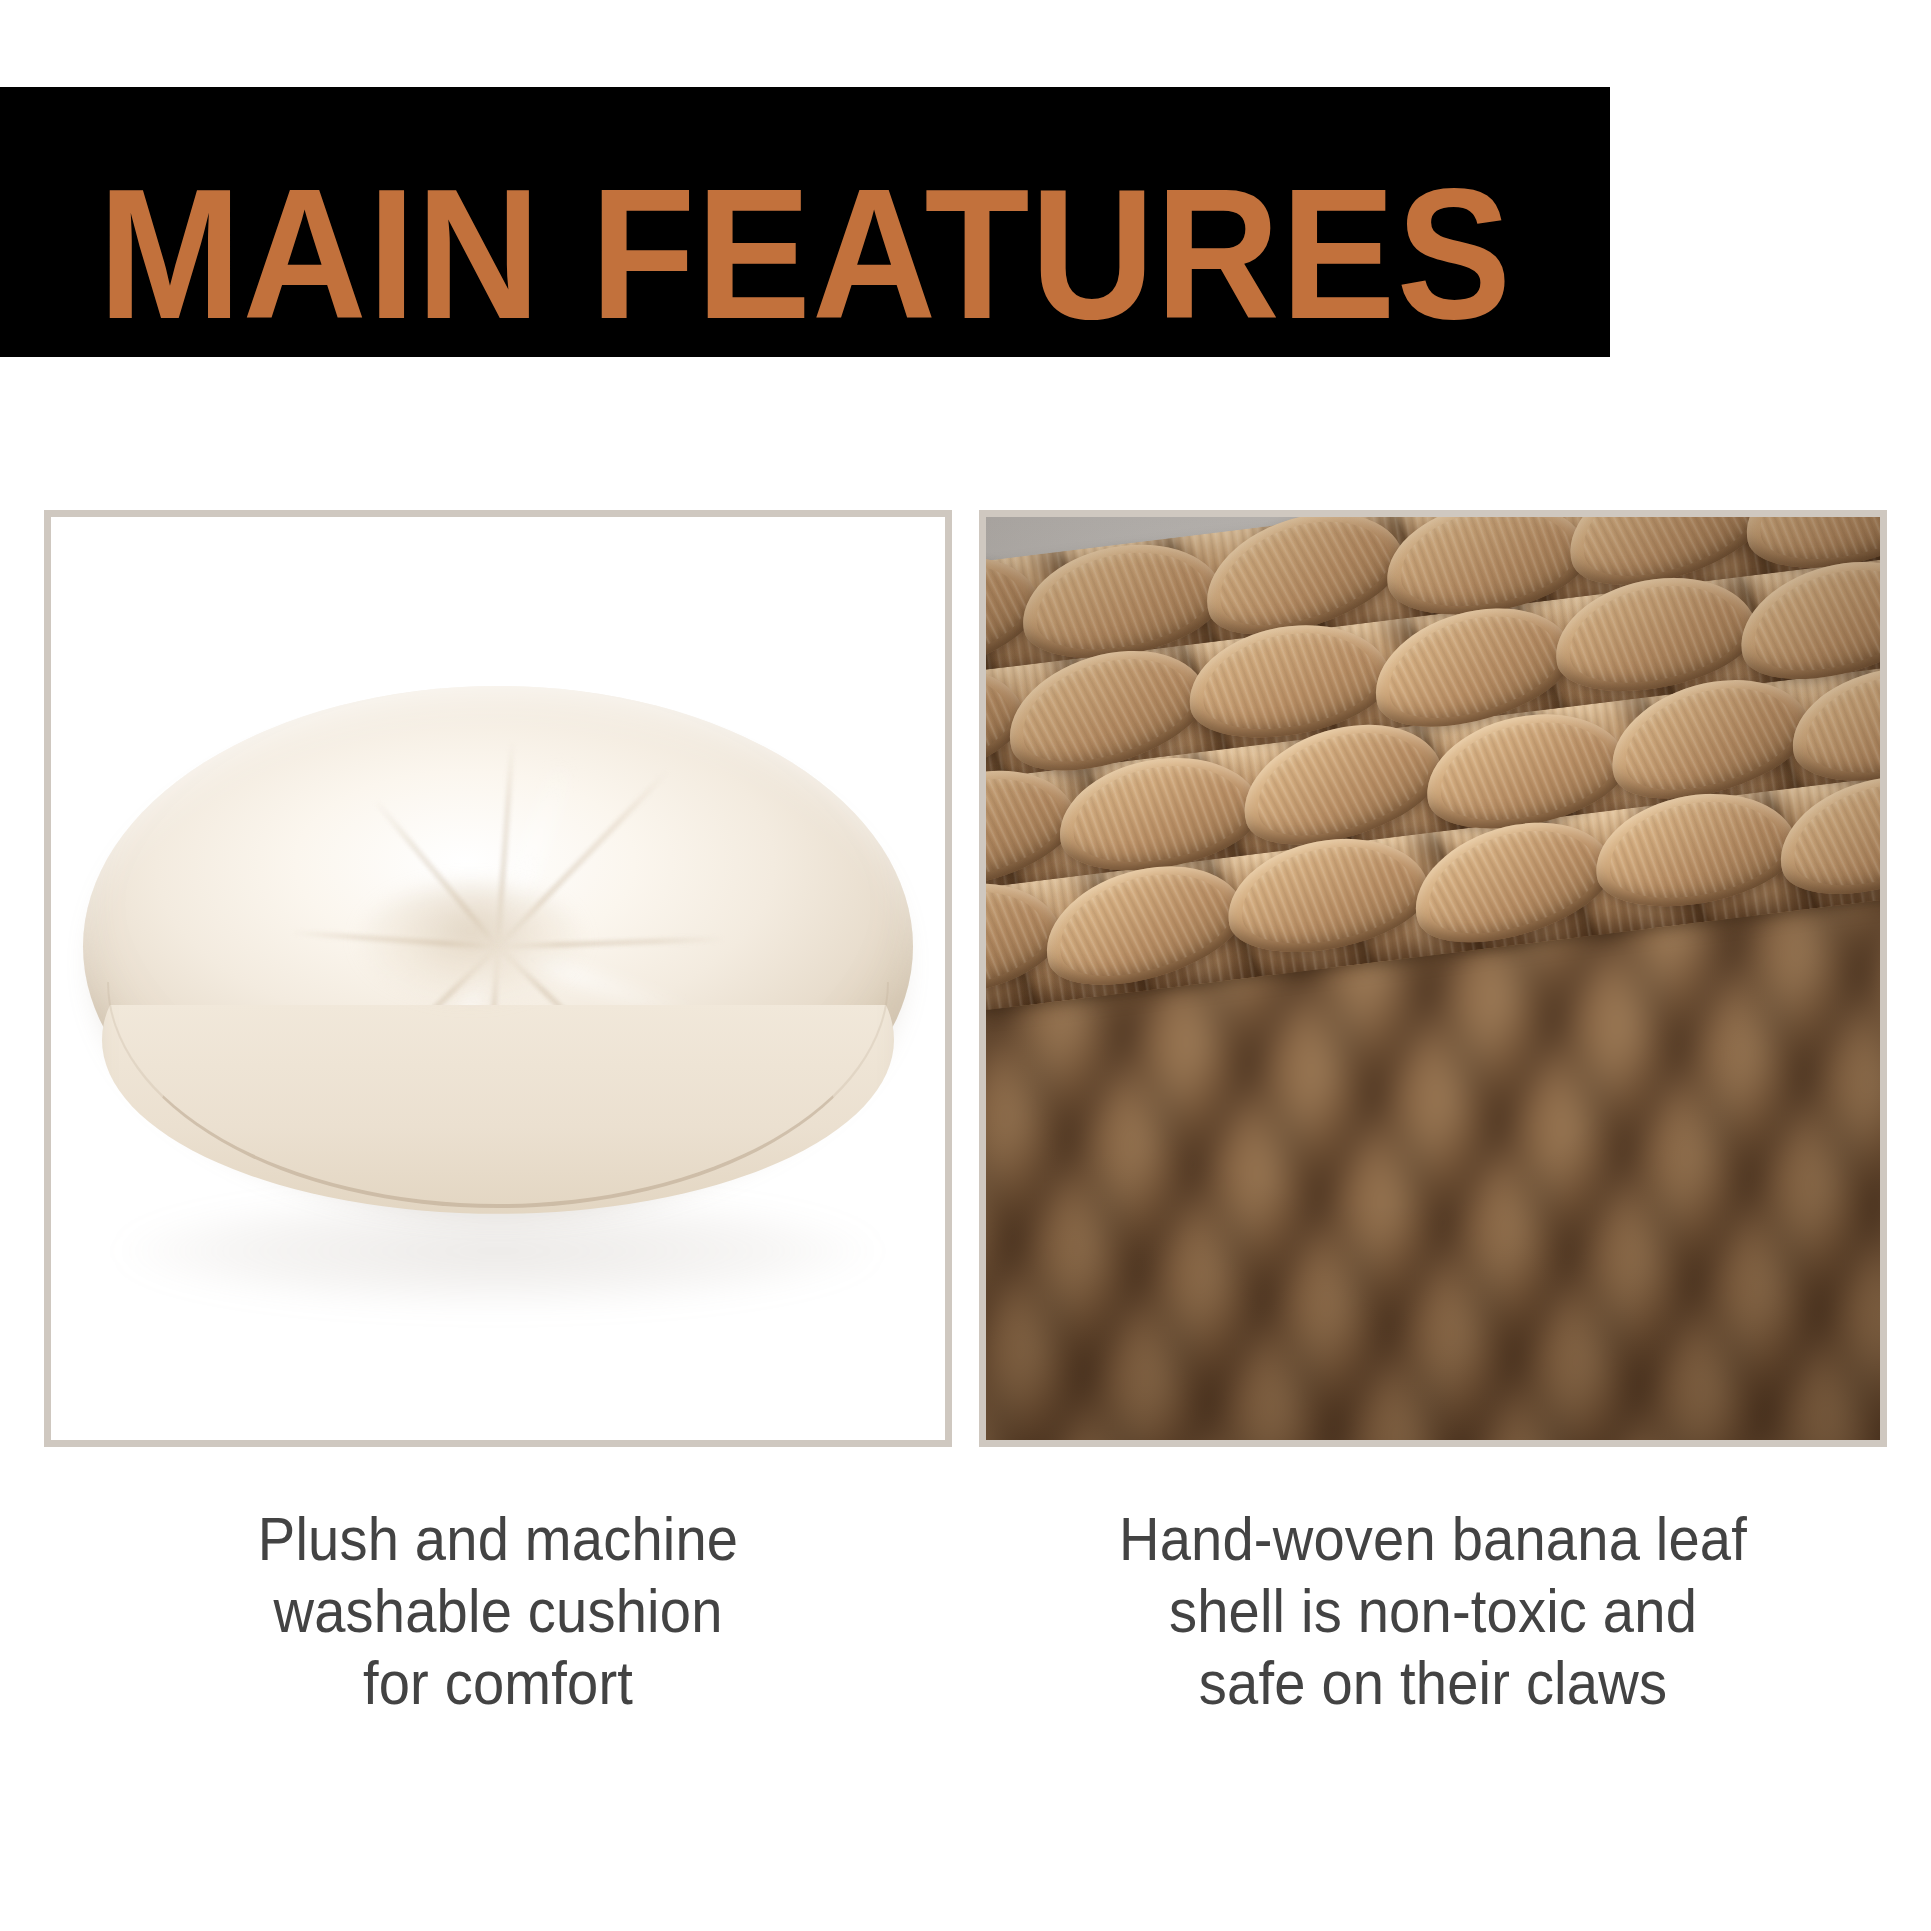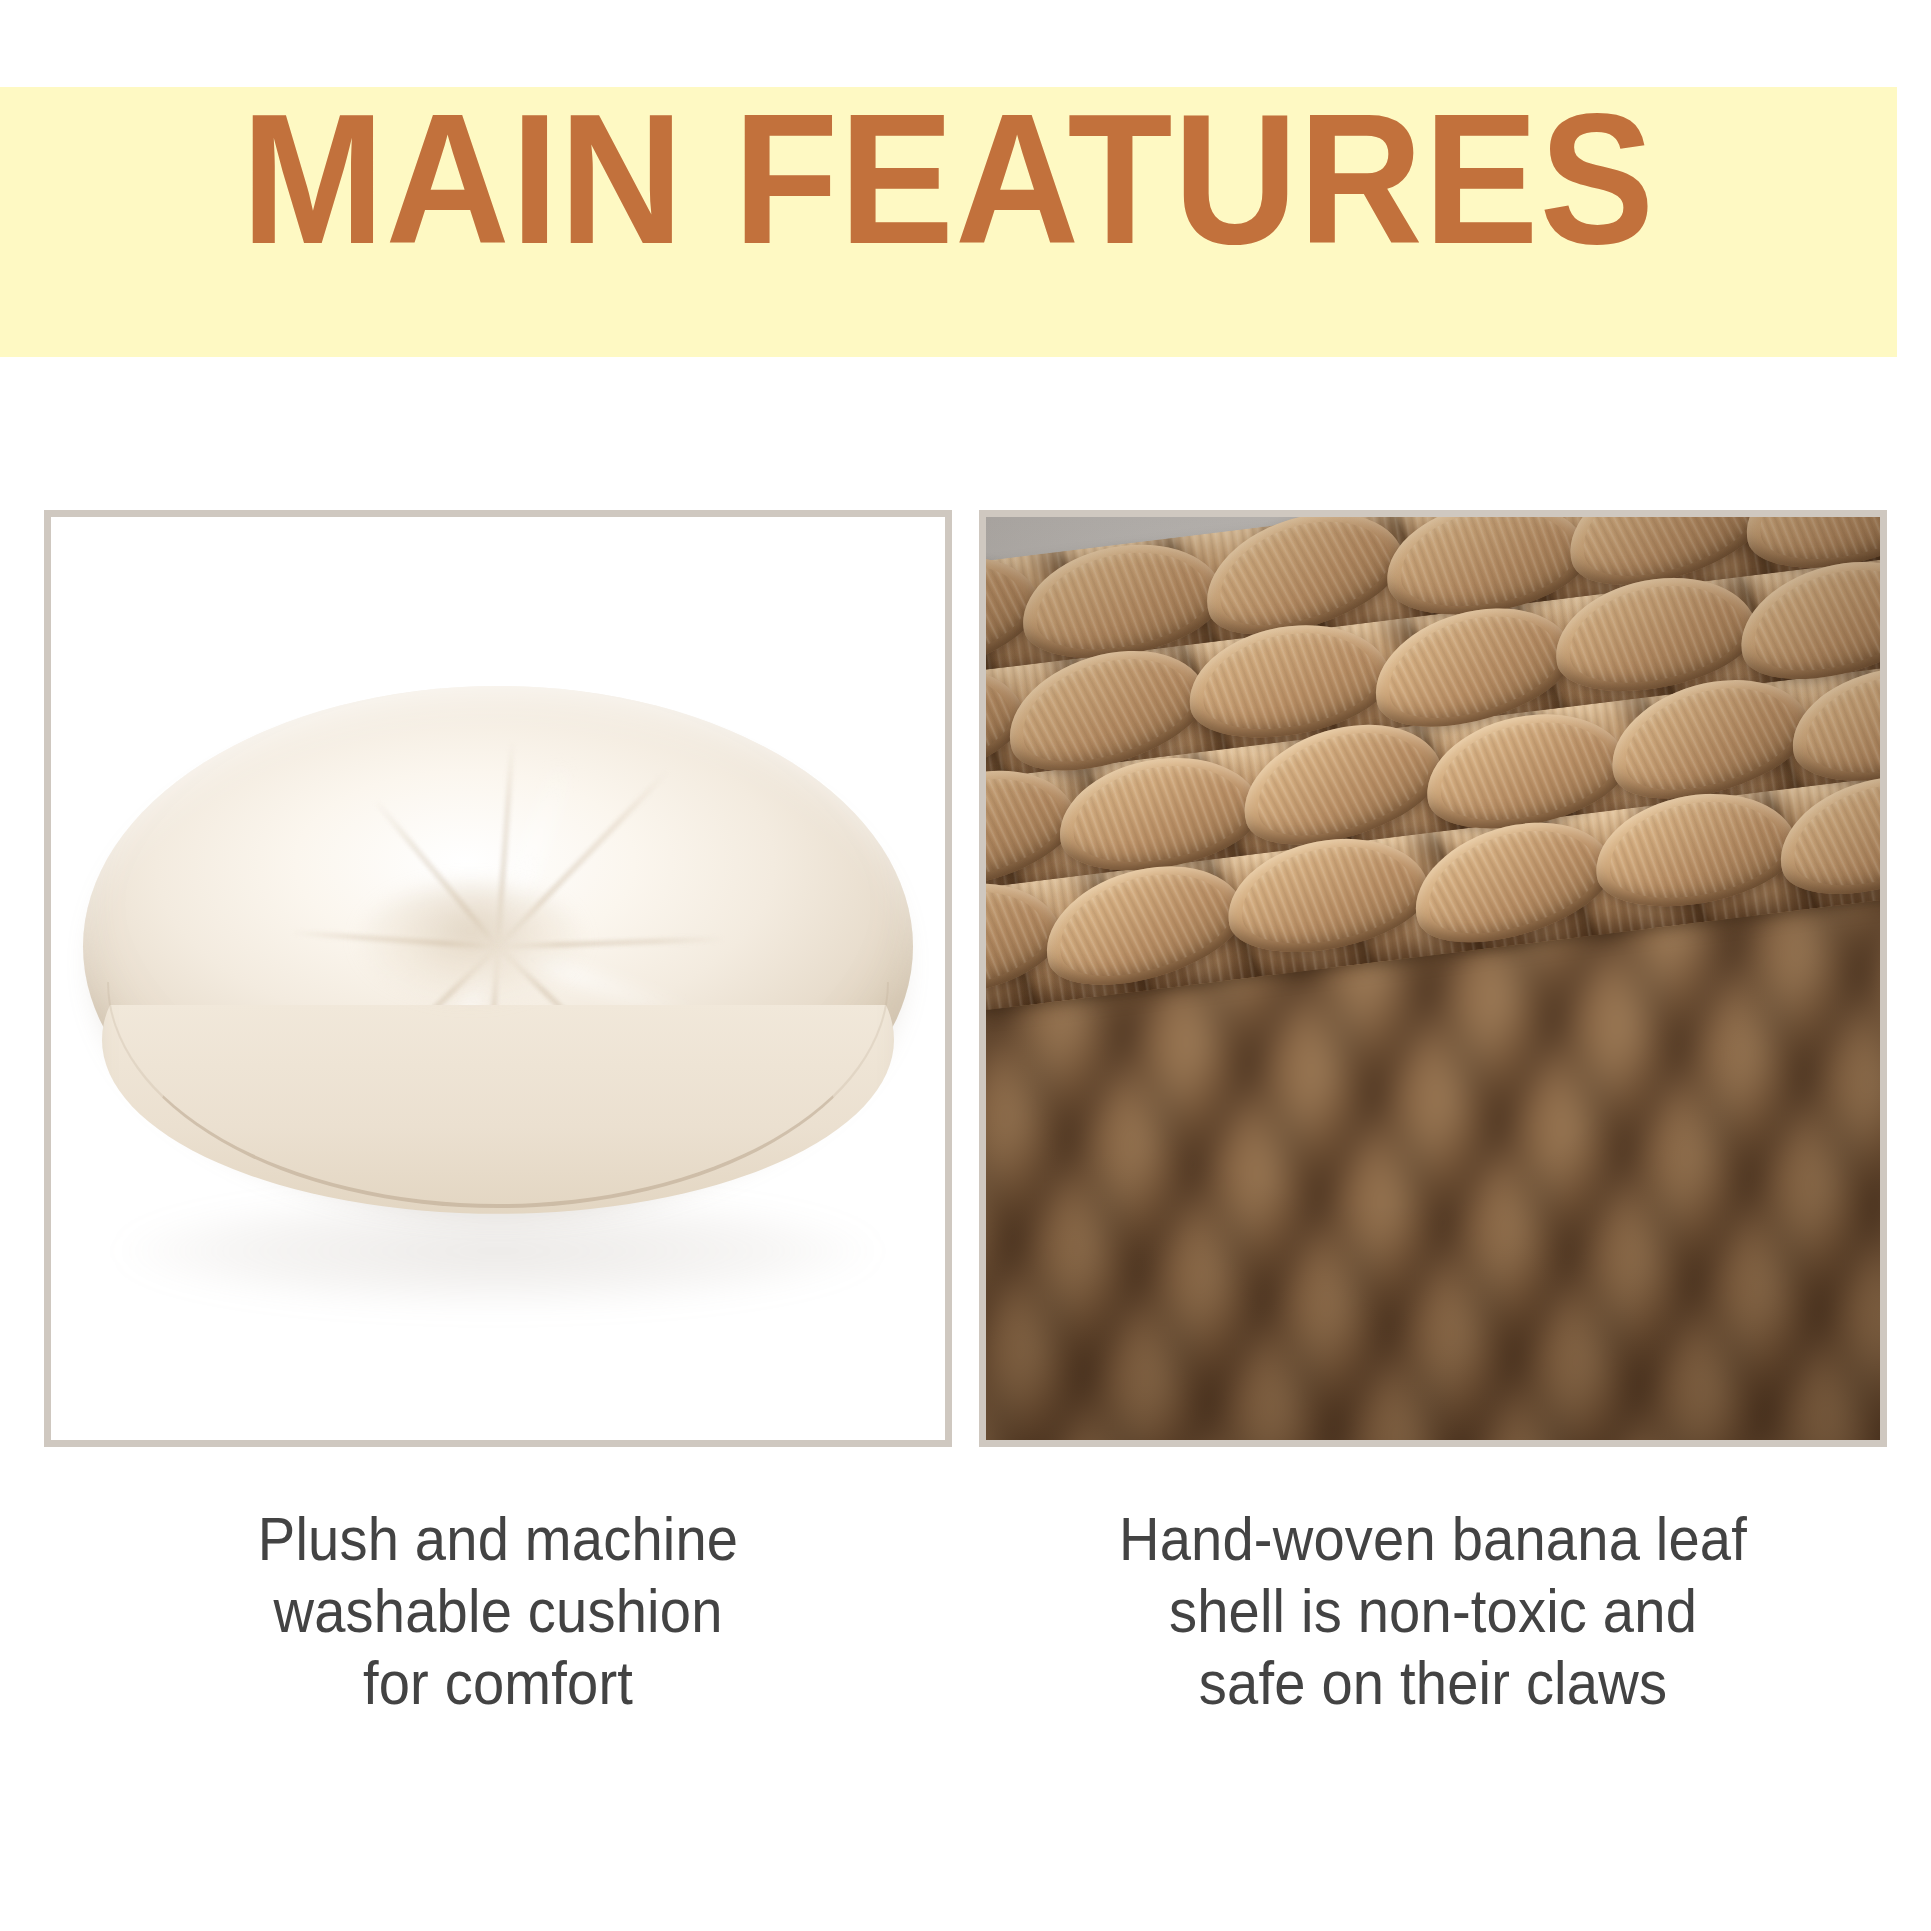--- a/index.html
+++ b/index.html
@@ -14,25 +14,25 @@
     font-family: "Liberation Sans", "DejaVu Sans", sans-serif;
     overflow: hidden;
     position: relative;
   }
 
   
   #header-banner {
     position: absolute;
     left: 0;
     top: 87px;
-    width: 1897px;
+    width: 1610px;
     height: 270px;
-    background: #fef9c3;
+    background: #000000;
     display: flex;
-    align-items: flex-start;
+    align-items: flex-end;
     justify-content: center;
   }
   #page-title {
     font-size: 185px;
     line-height: 1;
     font-weight: 700;
     color: #c2713c;
     letter-spacing: 1px;
     transform: scaleX(0.93);
     transform-origin: center center;

